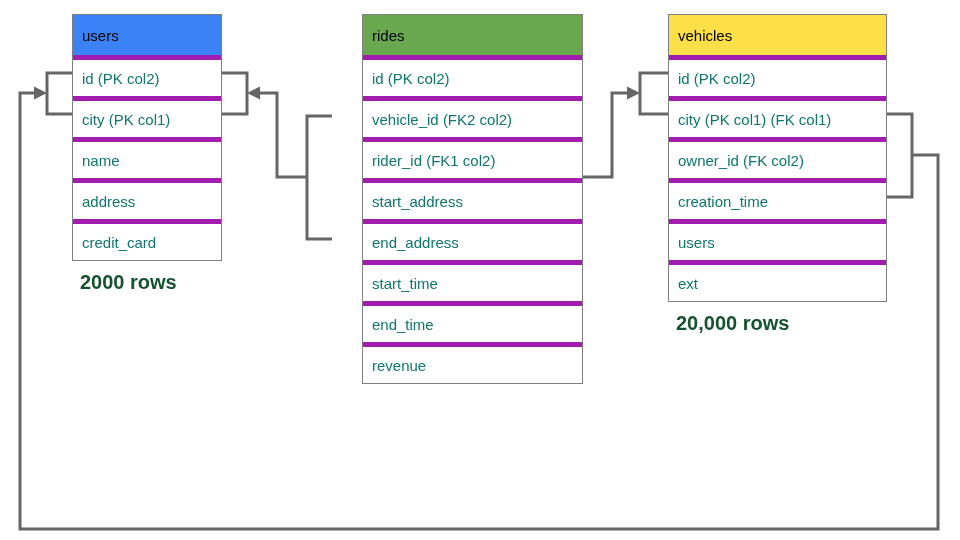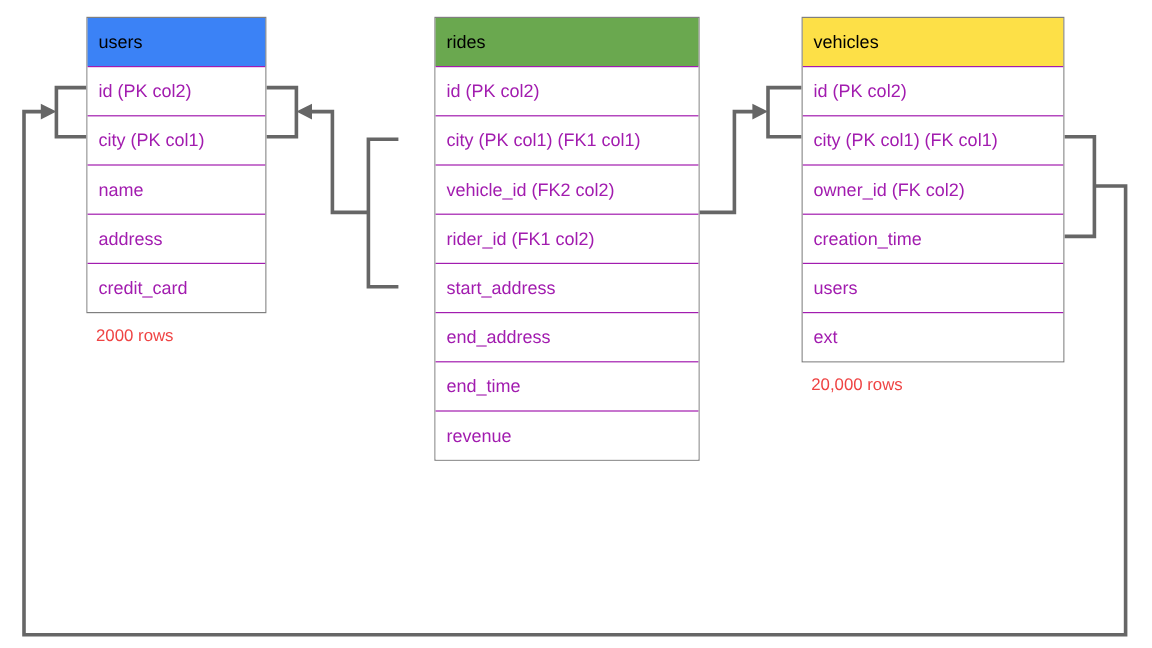--- a/index.html
+++ b/index.html
@@ -36,31 +36,32 @@
     font-size: 15px;
     color: #000000;
     box-sizing: border-box;
   }
   .trow {
     height: 41px;
     display: flex;
     align-items: center;
     padding-left: 9px;
     font-size: 15px;
-    color: #a21caf;
-    border-top: 1px solid #a21caf;
+    color: #0f766e;
+    border-top: 5px solid #a21caf;
     background: #ffffff;
     box-sizing: border-box;
     white-space: nowrap;
   }
   .tnote {
     margin-top: 10px;
     padding-left: 8px;
-    font-size: 14px;
-    color: #ef4444;
+    font-size: 20px;
+    color: #14532d;
+    font-weight: bold;
   }
 </style>
 </head>
 <body>
 
 <div id="canvas">
 
   <svg id="wires" viewBox="0 0 960 540" xmlns="http://www.w3.org/2000/svg">
 
     <path d="M222 73 H247 V114 H222" fill="none" stroke="#666666" stroke-width="3"></path>
@@ -88,25 +89,25 @@
       <div class="trow">address</div>
       <div class="trow">credit_card</div>
     </div>
     <div class="tnote">2000 rows</div>
   </div>
 
   <div class="table" style="left:332px; width:221px;padding-left:30px;">
     <div class="tbox">
       <div class="thead" style="background-color: rgb(106, 168, 79);">rides</div>
       <div class="trow">id (PK col2)</div>
-      <div class="trow">city (PK col1) (FK1 col1)</div>
       <div class="trow">vehicle_id (FK2 col2)</div>
       <div class="trow">rider_id (FK1 col2)</div>
       <div class="trow">start_address</div>
       <div class="trow">end_address</div>
+      <div class="trow">start_time</div>
       <div class="trow">end_time</div>
       <div class="trow">revenue</div>
     </div>
   </div>
 
   <div class="table" style="left:668px; width:219px;">
     <div class="tbox">
       <div class="thead" style="background-color: #fde047;">vehicles</div>
       <div class="trow">id (PK col2)</div>
       <div class="trow">city (PK col1) (FK col1)</div>

